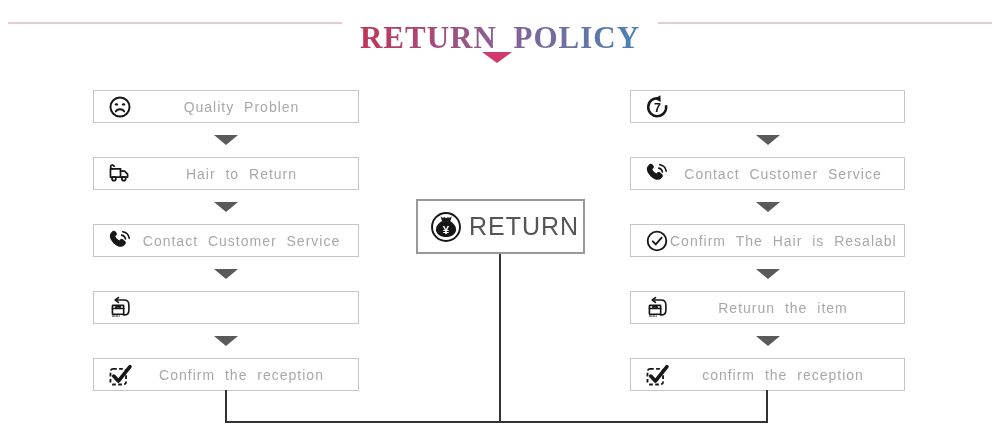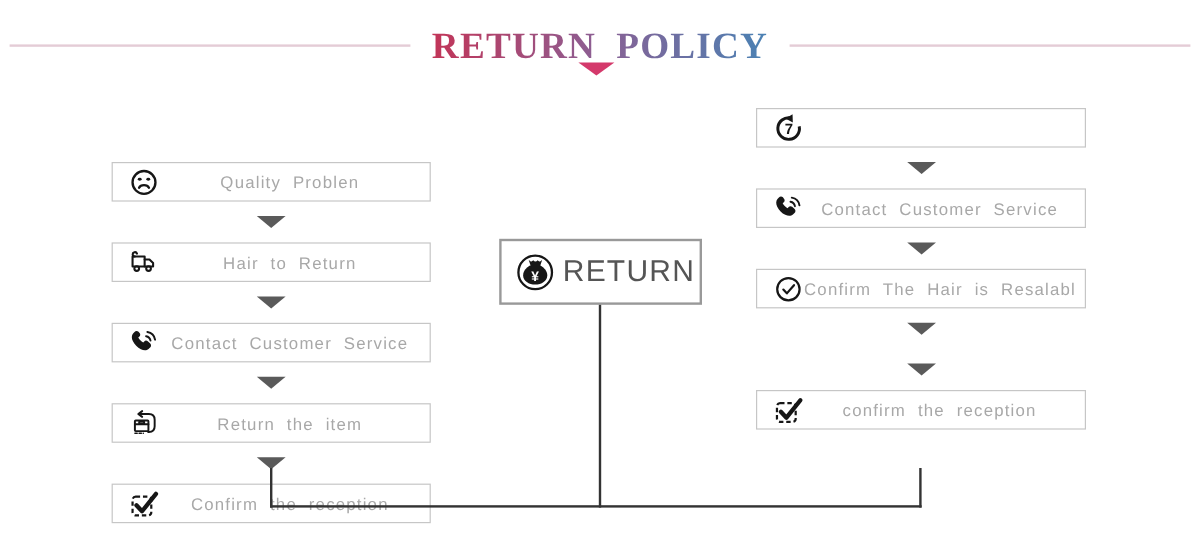--- a/index.html
+++ b/index.html
@@ -1,35 +1,35 @@
 <!DOCTYPE html>
 <html style="--title_gradient_start: #c23558; --title_gradient_mid: #8d5e92; --title_gradient_end: #4a82b4; --header_line: #e4ccd6; --title_arrow: #d4396b; --box_border: #c6c6c6; --label_text: #a8a8a8; --icon_black: #161616; --flow_arrow: #5a5a5a; --connector: #333333; --center_border: #999999; --center_text: #555555;"><head>
 <meta charset="utf-8">
 <style>
   html,body{margin:0;padding:0;background:#fff;}
   body{font-family:"Liberation Sans", sans-serif;}
   #stage{position:relative;width:1000px;height:446px;background:#fff;overflow:hidden;}
 
   
-  .header{position:absolute;left:0;top:22px;width:1000px;display:flex;align-items:center;padding:0;box-sizing:border-box;}
+  .header{position:absolute;left:0;top:22px;width:1000px;display:flex;align-items:flex-start;padding:0;box-sizing:border-box;}
   .header .hline{flex:1;height:2px;background:var(--header_line);margin:0 8px;}
   .page-title{
     margin:0 10px;font-family:"Liberation Serif", serif;font-weight:700;
     font-size:31px;line-height:1;letter-spacing:1px;word-spacing:8px;white-space:nowrap;
     background:linear-gradient(90deg,var(--title_gradient_start) 0%,var(--title_gradient_mid) 48%,var(--title_gradient_end) 100%);
     -webkit-background-clip:text;background-clip:text;
     -webkit-text-fill-color:transparent;color:transparent;
   }
   .title-arrow{position:absolute;left:482px;top:52px;width:0;height:0;
     border-left:15px solid transparent;border-right:15px solid transparent;
     border-top:11px solid var(--title_arrow);}
 
   
   .col{position:absolute;top:90px;}
-  .col-left{left:93px;width:266px;margin-top:45px;}
+  .col-left{left:93px;width:266px;}
   .col-right{left:630px;width:275px;}
   .step{height:33px;box-sizing:border-box;border:1px solid var(--box_border);background:#fff;
     display:flex;align-items:center;padding:0 8px 0 13px;}
   .step .icon{flex:0 0 auto;width:26px;height:26px;color:var(--icon_black);display:flex;align-items:center;justify-content:center;}
   .step .icon svg{width:26px;height:26px;overflow:visible;}
   .step .label{flex:1;text-align:center;white-space:nowrap;overflow:hidden;
     color:var(--label_text);font-size:14px;letter-spacing:1px;word-spacing:5px;}
   .arrow-slot{height:34px;display:flex;align-items:center;justify-content:center;}
   .down-arrow{width:0;height:0;border-left:12px solid transparent;border-right:12px solid transparent;
     border-top:10px solid var(--flow_arrow);}
@@ -111,21 +111,20 @@
       <span class="icon">
         <svg viewBox="0 0 24 24" fill="none" stroke="currentColor" stroke-width="1.5" stroke-linecap="round" stroke-linejoin="round">
           <path d="M8.2 4.6 h7.6 c3.1 0 4.4 1.4 4.4 4.4 v5 c0 3 -1.3 4.4 -4.4 4.4 h-0.6"></path>
           <path d="M10.6 2.4 L7.6 4.6 l3 2.2"></path>
           <rect x="5" y="9.6" width="10.4" height="8.2" rx="0.6" fill="#fff"></rect>
           <path d="M5 12.5 h10.4"></path>
           <rect x="8.3" y="10.5" width="3.8" height="1.7" rx="0.3"></rect>
           <path d="M5 19.4 h6.5" stroke-dasharray="1.8 1.4" stroke-width="1.1"></path>
         </svg>
       </span>
-      <span class="label">Return the item</span>
     </div>
     <div class="arrow-slot">
         <span class="down-arrow"></span>
       </div>
 
     <div class="step">
       <span class="icon">
         <svg viewBox="0 0 24 24">
           <rect x="3.2" y="6.4" width="14.4" height="14.4" rx="2.4" fill="none" stroke="currentColor" stroke-width="1.7" stroke-dasharray="3.4 2.2"></rect>
           <path d="M6.2 13 l4.3 4.6 L21.2 4.2" fill="none" stroke="currentColor" stroke-width="3.3" stroke-linecap="round" stroke-linejoin="round"></path>
@@ -170,20 +169,33 @@
           <circle cx="12" cy="12" r="8.6"></circle>
           <path d="M8.1 12.3 l2.7 2.9 L16.3 8.9"></path>
         </svg>
       </span>
       <span class="label">Confirm The Hair is Resalable</span>
     </div>
     <div class="arrow-slot">
         <span class="down-arrow"></span>
       </div>
 
+    <div class="step">
+      <span class="icon">
+        <svg viewBox="0 0 24 24" fill="none" stroke="currentColor" stroke-width="1.5" stroke-linecap="round" stroke-linejoin="round">
+          <path d="M8.2 4.6 h7.6 c3.1 0 4.4 1.4 4.4 4.4 v5 c0 3 -1.3 4.4 -4.4 4.4 h-0.6"></path>
+          <path d="M10.6 2.4 L7.6 4.6 l3 2.2"></path>
+          <rect x="5" y="9.6" width="10.4" height="8.2" rx="0.6" fill="#fff"></rect>
+          <path d="M5 12.5 h10.4"></path>
+          <rect x="8.3" y="10.5" width="3.8" height="1.7" rx="0.3"></rect>
+          <path d="M5 19.4 h6.5" stroke-dasharray="1.8 1.4" stroke-width="1.1"></path>
+        </svg>
+      </span>
+      <span class="label">Returun the item</span>
+    </div>
     <div class="arrow-slot">
         <span class="down-arrow"></span>
       </div>
 
     <div class="step">
       <span class="icon">
         <svg viewBox="0 0 24 24">
           <rect x="3.2" y="6.4" width="14.4" height="14.4" rx="2.4" fill="none" stroke="currentColor" stroke-width="1.7" stroke-dasharray="3.4 2.2"></rect>
           <path d="M6.2 13 l4.3 4.6 L21.2 4.2" fill="none" stroke="currentColor" stroke-width="3.3" stroke-linecap="round" stroke-linejoin="round"></path>
         </svg>

